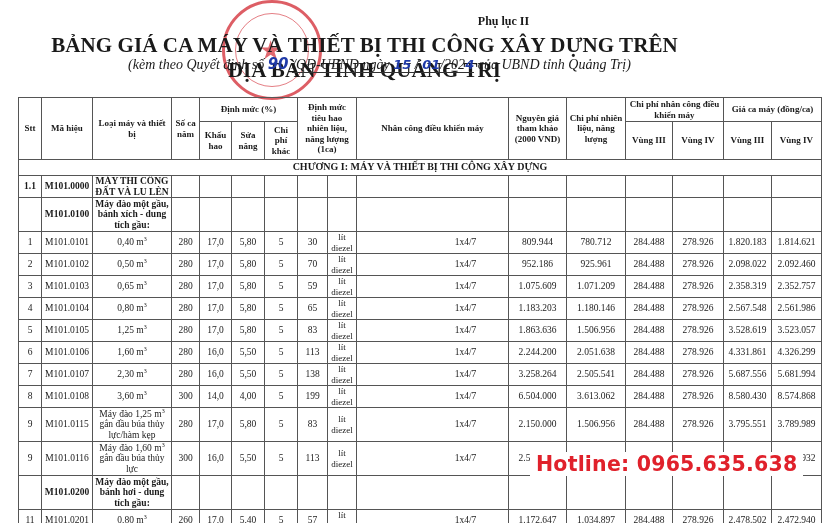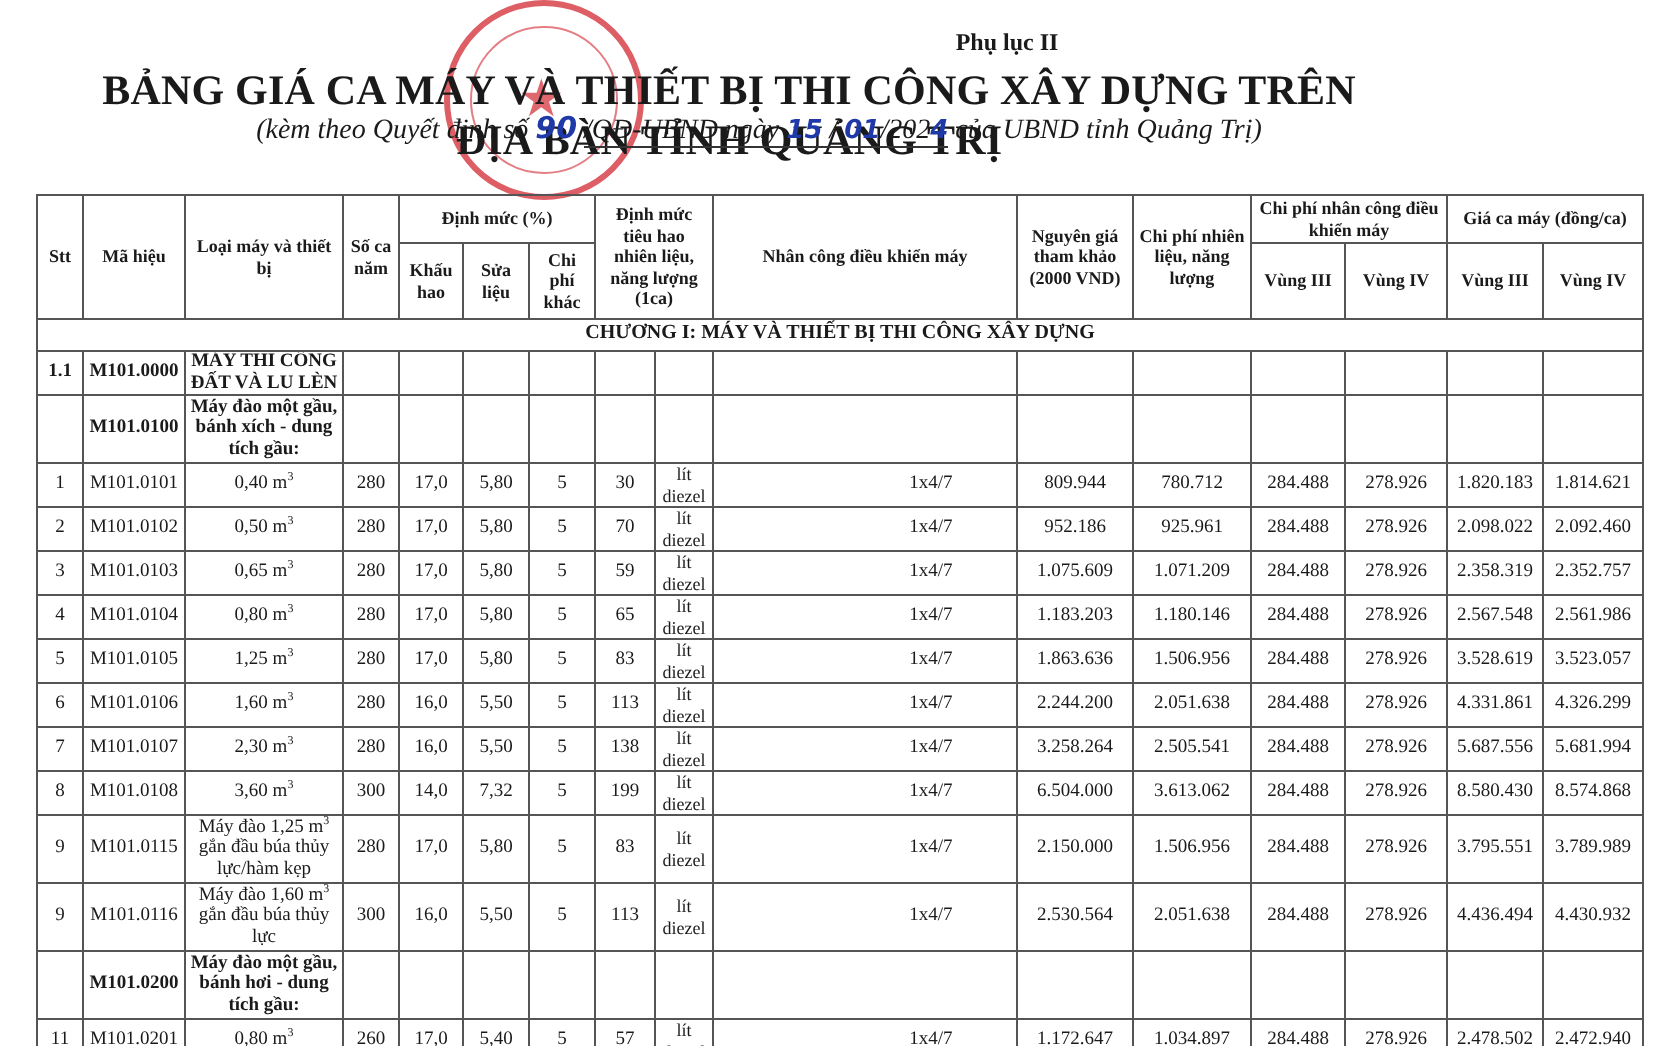--- a/index.html
+++ b/index.html
@@ -88,21 +88,21 @@
         <th colspan="3">Định mức (%)</th>
         <th rowspan="2" colspan="2">Định mức tiêu hao nhiên liệu, năng lượng (1ca)</th>
         <th rowspan="2">Nhân công điều khiển máy</th>
         <th rowspan="2">Nguyên giá tham khảo (2000 VND)</th>
         <th rowspan="2">Chi phí nhiên liệu, năng lượng</th>
         <th colspan="2">Chi phí nhân công điều khiển máy</th>
         <th colspan="2">Giá ca máy (đồng/ca)</th>
       </tr>
       <tr style="height:38px">
         <th>Khấu hao</th>
-        <th>Sửa liệu</th>
+        <th>Sửa năng</th>
         <th>Chi phí khác</th>
         <th>Vùng III</th>
         <th>Vùng IV</th>
         <th>Vùng III</th>
         <th>Vùng IV</th>
       </tr>
     </thead>
     <tbody>
       <tr style="height:16px">
         <td colspan="16" class="chapter">CHƯƠNG I: MÁY VÀ THIẾT BỊ THI CÔNG XÂY DỰNG</td>
@@ -270,21 +270,21 @@
           <td>278.926</td>
           <td>5.687.556</td>
           <td>5.681.994</td>
         </tr>
         <tr style="height: 20px;">
           <td>8</td>
           <td>M101.0108</td>
           <td class="left"><span>3,60 m</span><sup>3</sup></td>
           <td>300</td>
           <td>14,0</td>
-          <td>7,32</td>
+          <td>4,00</td>
           <td>5</td>
           <td>199</td>
           <td class="unit">lít diezel</td>
           <td class="left" style="padding-left: 68px;">1x4/7</td>
           <td>6.504.000</td>
           <td>3.613.062</td>
           <td>284.488</td>
           <td>278.926</td>
           <td>8.580.430</td>
           <td>8.574.868</td>
@@ -361,13 +361,14 @@
           <td>1.172.647</td>
           <td>1.034.897</td>
           <td>284.488</td>
           <td>278.926</td>
           <td>2.478.502</td>
           <td>2.472.940</td>
         </tr>
       </tbody>
   </table>
 
+  <div class="hotline">Hotline: 0965.635.638</div>
 </div>
 
 </body></html>

